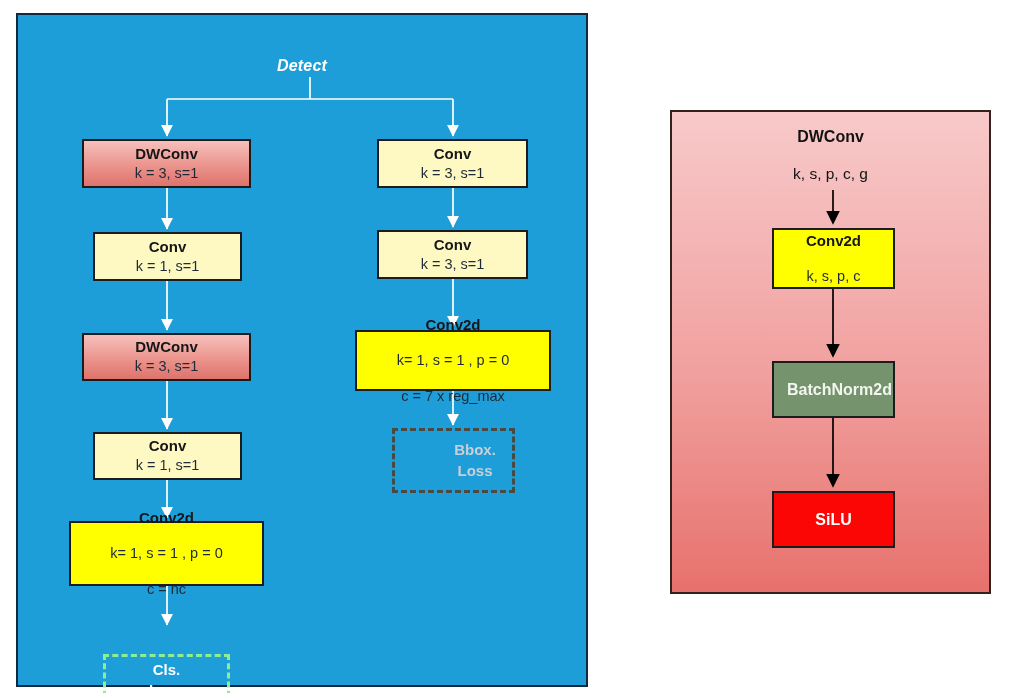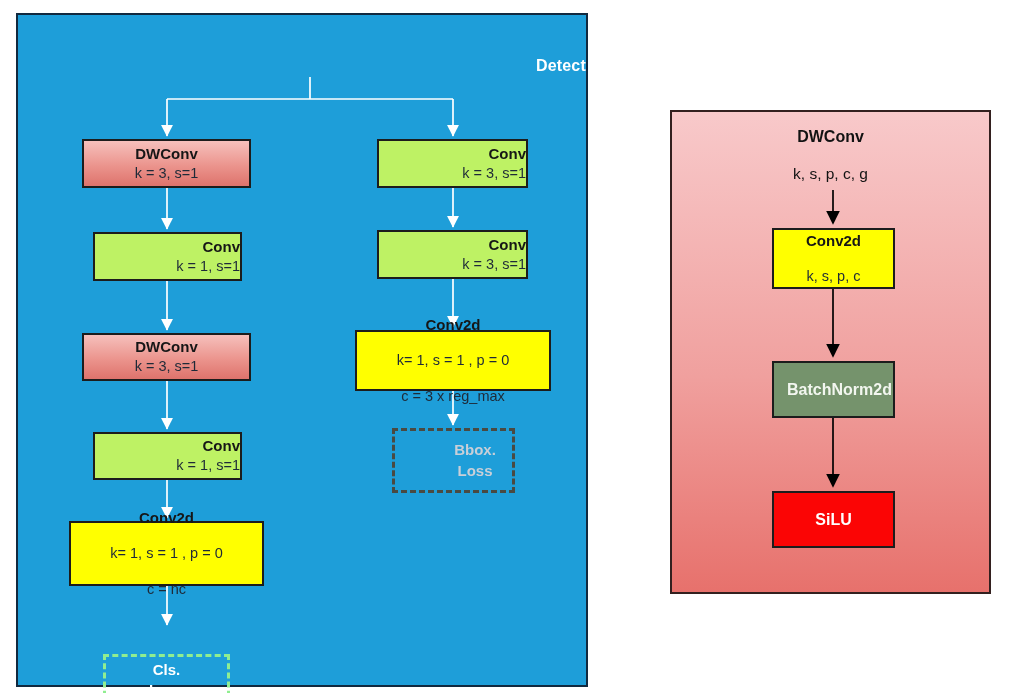--- a/index.html
+++ b/index.html
@@ -17,25 +17,26 @@
     left: 16px; top: 13px;
     width: 572px; height: 674px;
     background: #1E9ED9;
     border: 2px solid #11293f;
     box-sizing: border-box;
   }
   .detect-title {
     position: absolute;
     left: 0; top: 42px;
     width: 100%;
-    text-align: right;
+    text-align: center;
     color: #ffffff;
     font-weight: bold;
     font-size: 16px;
     letter-spacing: .2px;
+    font-style: italic;
   }
   .wires { position: absolute; left: 0; top: 0; pointer-events: none; }
 
   .node {
     position: absolute;
     box-sizing: border-box;
     display: flex;
     flex-direction: column;
     align-items: center;
     justify-content: center;
@@ -43,23 +44,22 @@
     line-height: 1.35;
   }
   .node .t { font-weight: bold; font-size: 15px; color: #161616; }
   .node .s { font-size: 14.5px; color: #1e2a38; }
 
   .box-red {
     background: linear-gradient(180deg, #f6c0bc 0%, #eb948d 55%, #de736c 100%);
     border: 2px solid #1c1c1c;
   }
   .box-lav {
-    background: #bef264;
-    border: 2px solid #1c1c1c;
-    align-items: flex-end;
+    background: #fef9c3;
+    border: 2px solid #1c1c1c;
   }
   .box-yellow {
     background: #ffff00;
     border: 2px solid #1c1c1c;
     gap: 16px;
   }
   .box-dashed-green {
     background: transparent;
     border: 3px dashed #90EE90;
   }
@@ -173,21 +173,21 @@
       <div class="t">Conv</div>
       <div class="s">k = 3, s=1</div>
     </div>
     <div class="node box-lav" style="left:359px; top:215px; width:151px; height:49px;">
       <div class="t">Conv</div>
       <div class="s">k = 3, s=1</div>
     </div>
     <div class="node box-yellow" style="left:337px; top:315px; width:196px; height:61px;">
       <div class="t">Conv2d</div>
       <div class="s">k= 1, s = 1 , p = 0</div>
-      <div class="s">c = 3 x reg_max</div>
+      <div class="s">c = 7 x reg_max</div>
     </div>
     <div class="node box-dashed-gray" style="left:374px; top:413px; width:123px; height:65px;">
       <div class="t">Bbox.</div>
       <div class="s">Loss</div>
     </div>
   </div>
 
   <div class="panel-dwconv">
 
     <svg class="wires" width="321" height="484">

